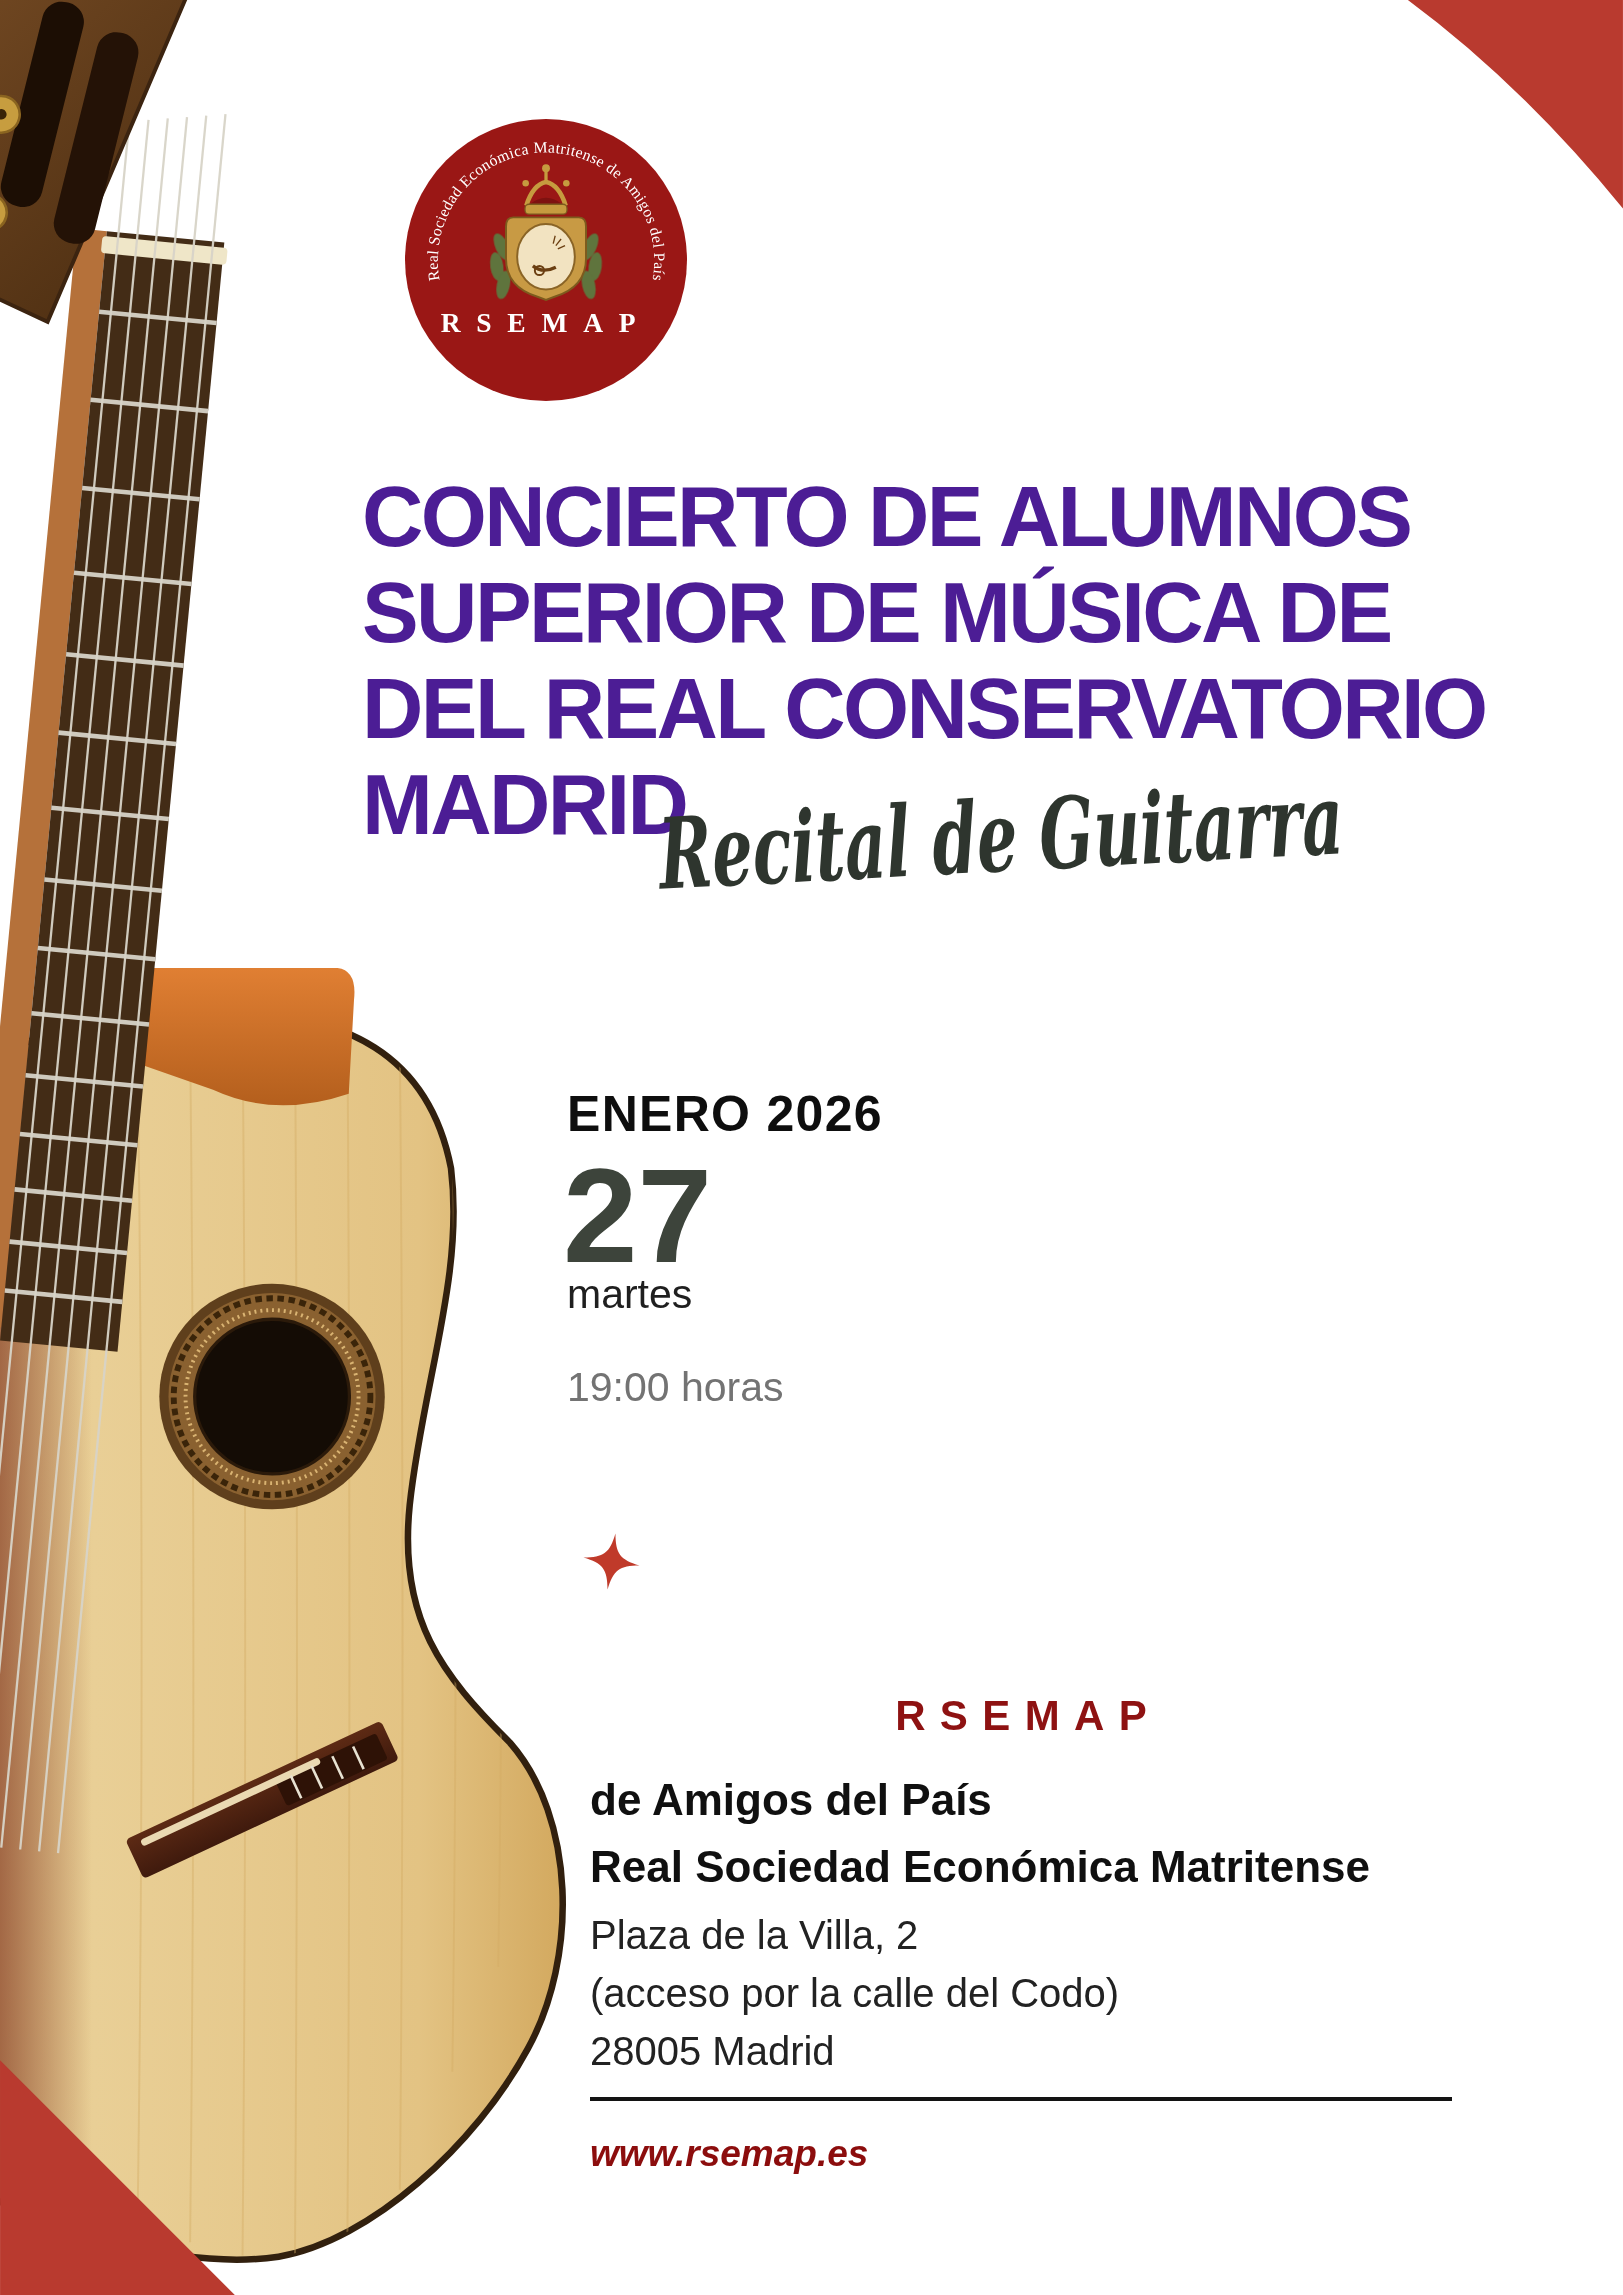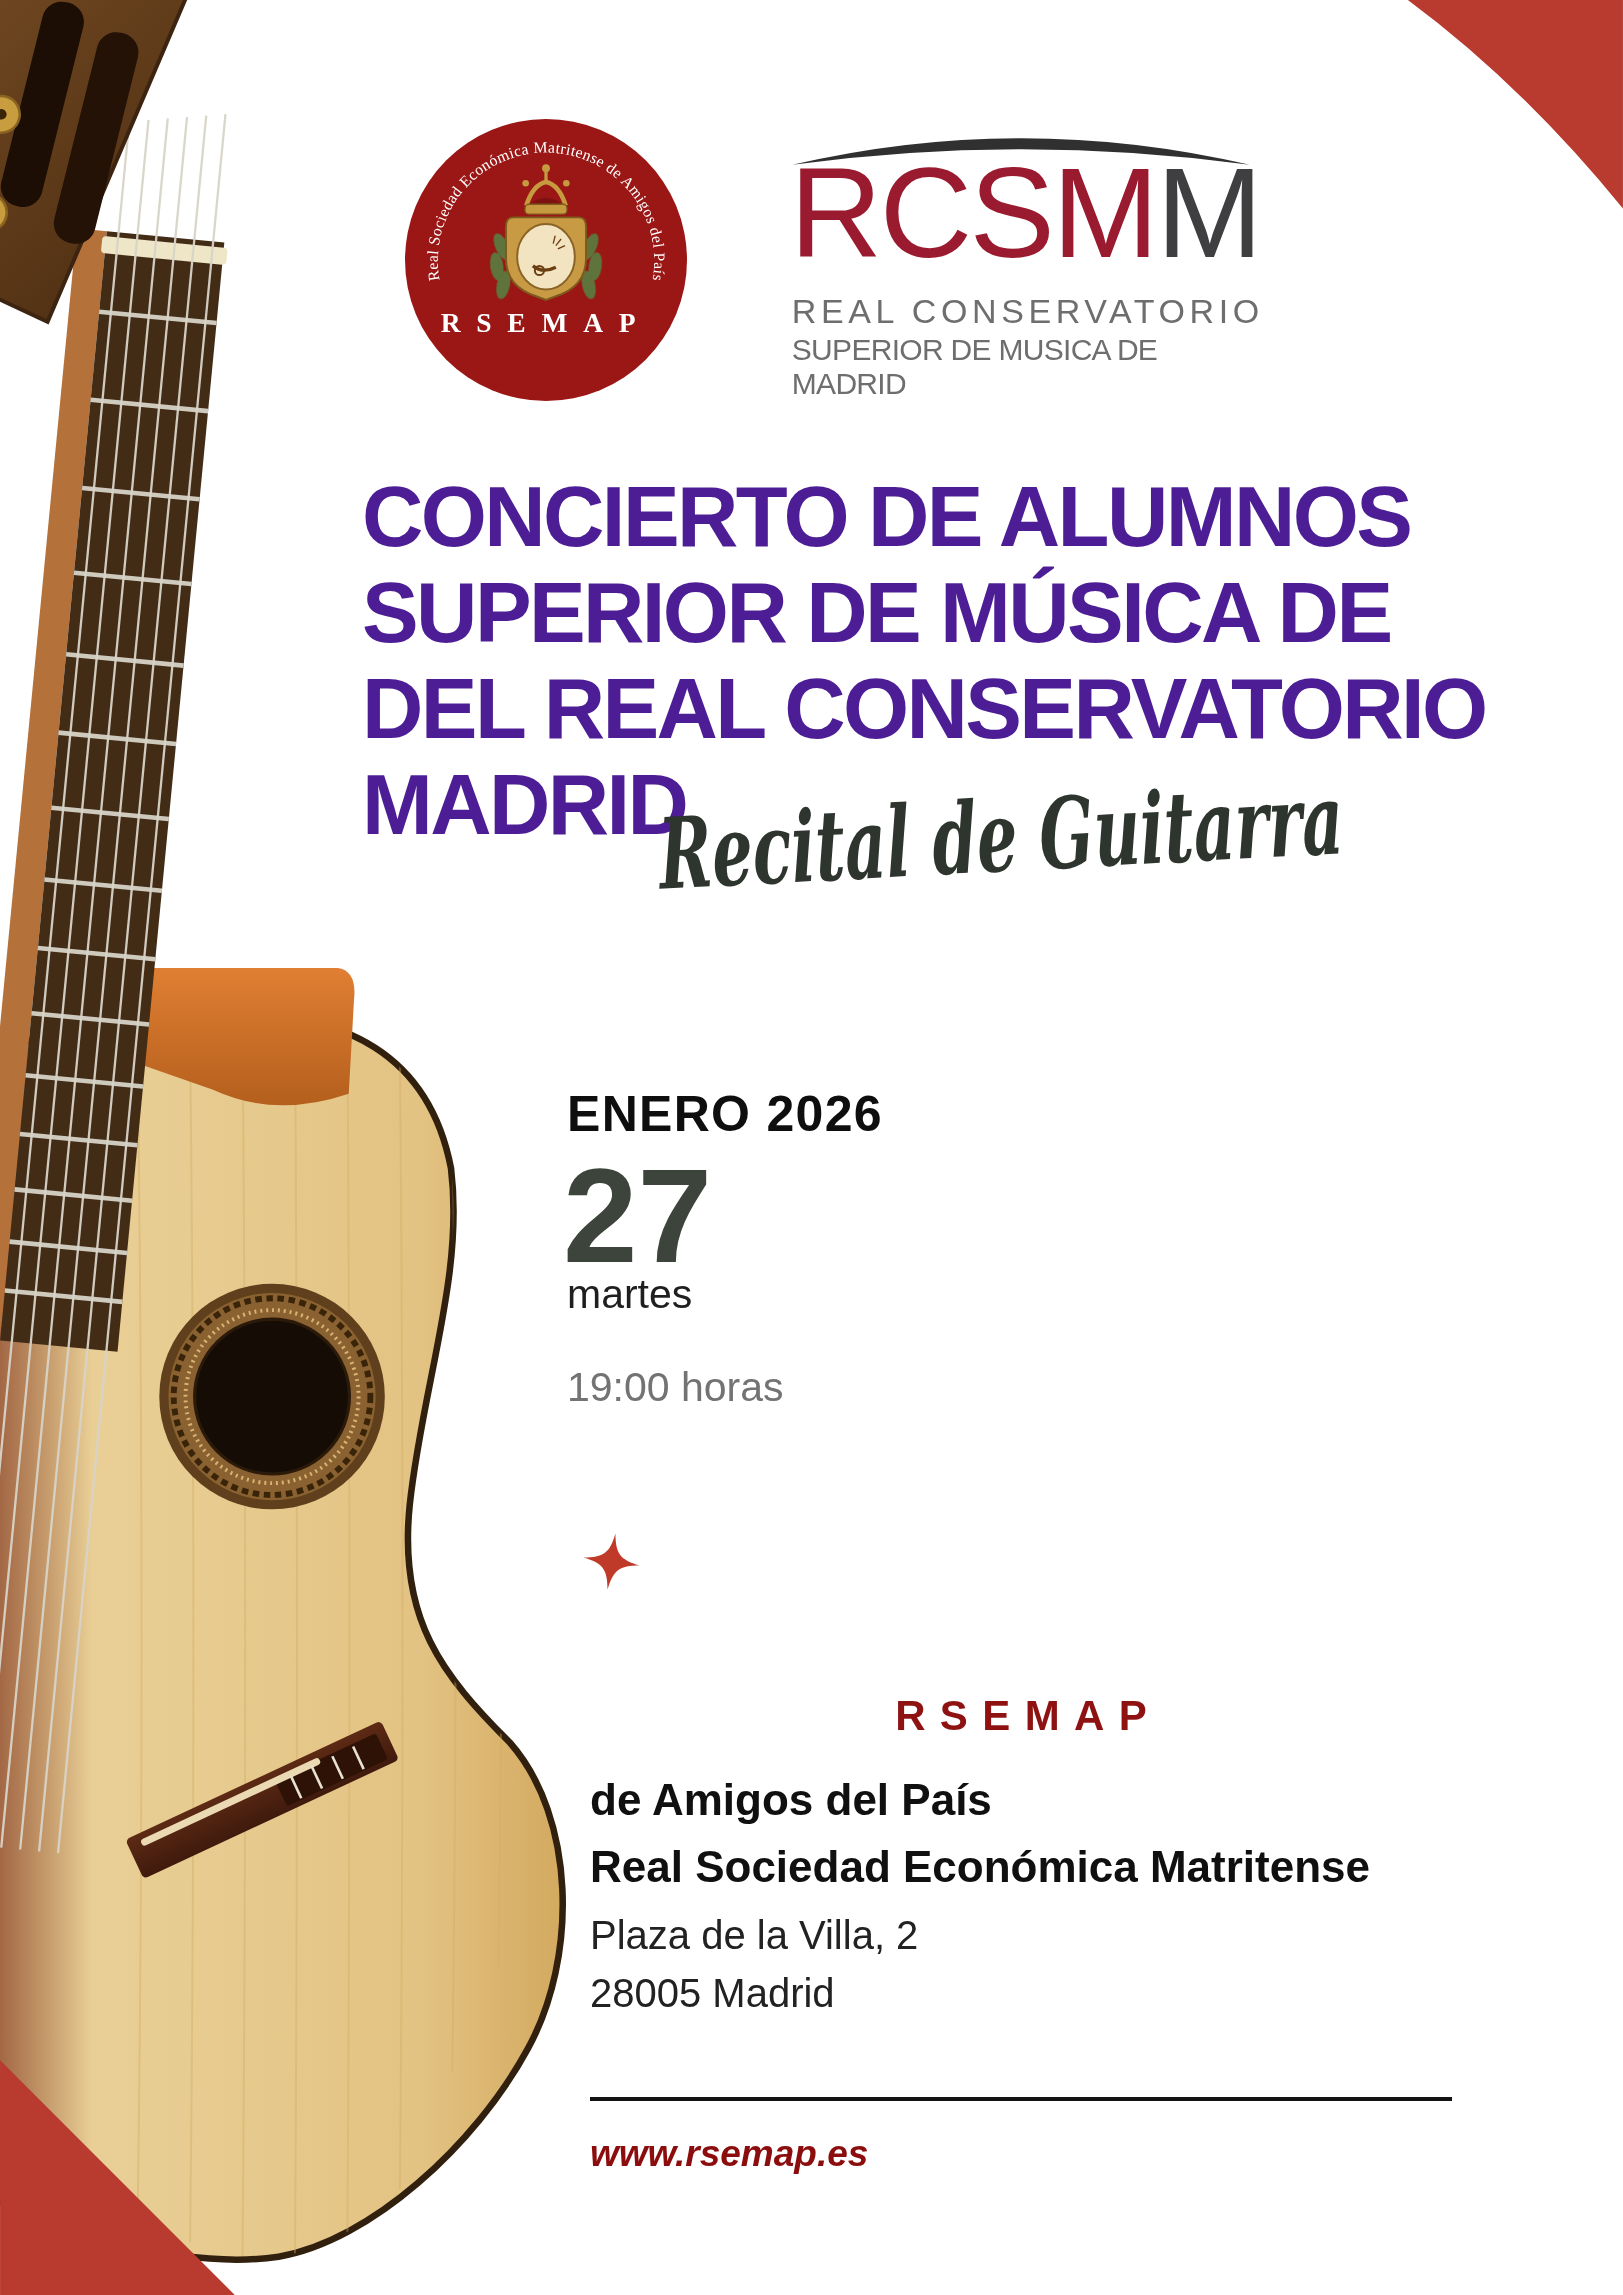--- a/index.html
+++ b/index.html
@@ -195,28 +195,20 @@
       <circle cx="205" cy="231" r="7" stroke="#6b3f12" stroke-width="3" fill="none"></circle>
       <g stroke="#6b3f12" stroke-width="2">
         <line x1="230" y1="193" x2="238" y2="183"></line>
           <line x1="233" y1="198" x2="244" y2="193"></line>
         <line x1="226" y1="190" x2="229" y2="178"></line>
       </g>
     </g>
     <text x="215" y="325" text-anchor="middle" font-family="Liberation Serif, serif" font-weight="bold" font-size="42" letter-spacing="24" fill="#ffffff">RSEMAP</text>
   </svg>
 
-  <div class="abs rcsmm" style="height:249px;">
-    <svg class="abs" style="left:5.2px;top:0;" width="472" height="39" viewBox="0 0 720 60" aria-hidden="true">
-      <path d="M 8,52 Q 360,-30 712,52 Q 360,4 8,52 Z" fill="#303030"></path>
-    </svg>
-    <div class="rc-acr"><span class="red">RCSM</span><span class="gray">M</span></div>
-    <div class="rc-sub1">REAL CONSERVATORIO</div>
-    <div class="rc-sub2">SUPERIOR DE MUSICA DE MADRID</div>
-  </div>
 
   <div class="abs title">
     <div>CONCIERTO DE ALUMNOS</div>
     <div>SUPERIOR DE MÚSICA DE</div>
     <div>DEL REAL CONSERVATORIO</div>
     <div>MADRID</div>
   </div>
 
   <div class="abs script">Recital de Guitarra</div>
 
@@ -228,20 +220,21 @@
   <svg class="abs" style="left:582px;top:1532px;transform:rotate(8deg);" width="59" height="59" viewBox="0 0 100 100" aria-hidden="true">
     <path d="M50,2 C55,36 64,45 98,50 C64,55 55,64 50,98 C45,64 36,55 2,50 C36,45 45,36 50,2 Z" fill="#c03a2a"></path>
   </svg>
 
   <div class="abs venue">
     <div class="v-acr">RSEMAP</div>
     <div class="v-name">de Amigos del País</div>
     <div class="v-name">Real Sociedad Económica Matritense</div>
     <div class="v-addr">
       <div>Plaza de la Villa, 2</div>
+      <div>(acceso por la calle del Codo)</div>
       <div>28005 Madrid</div>
     </div>
   </div>
 
   <div class="abs divider"></div>
 
   <div class="abs website">www.rsemap.es</div>
 
 </div>
 

